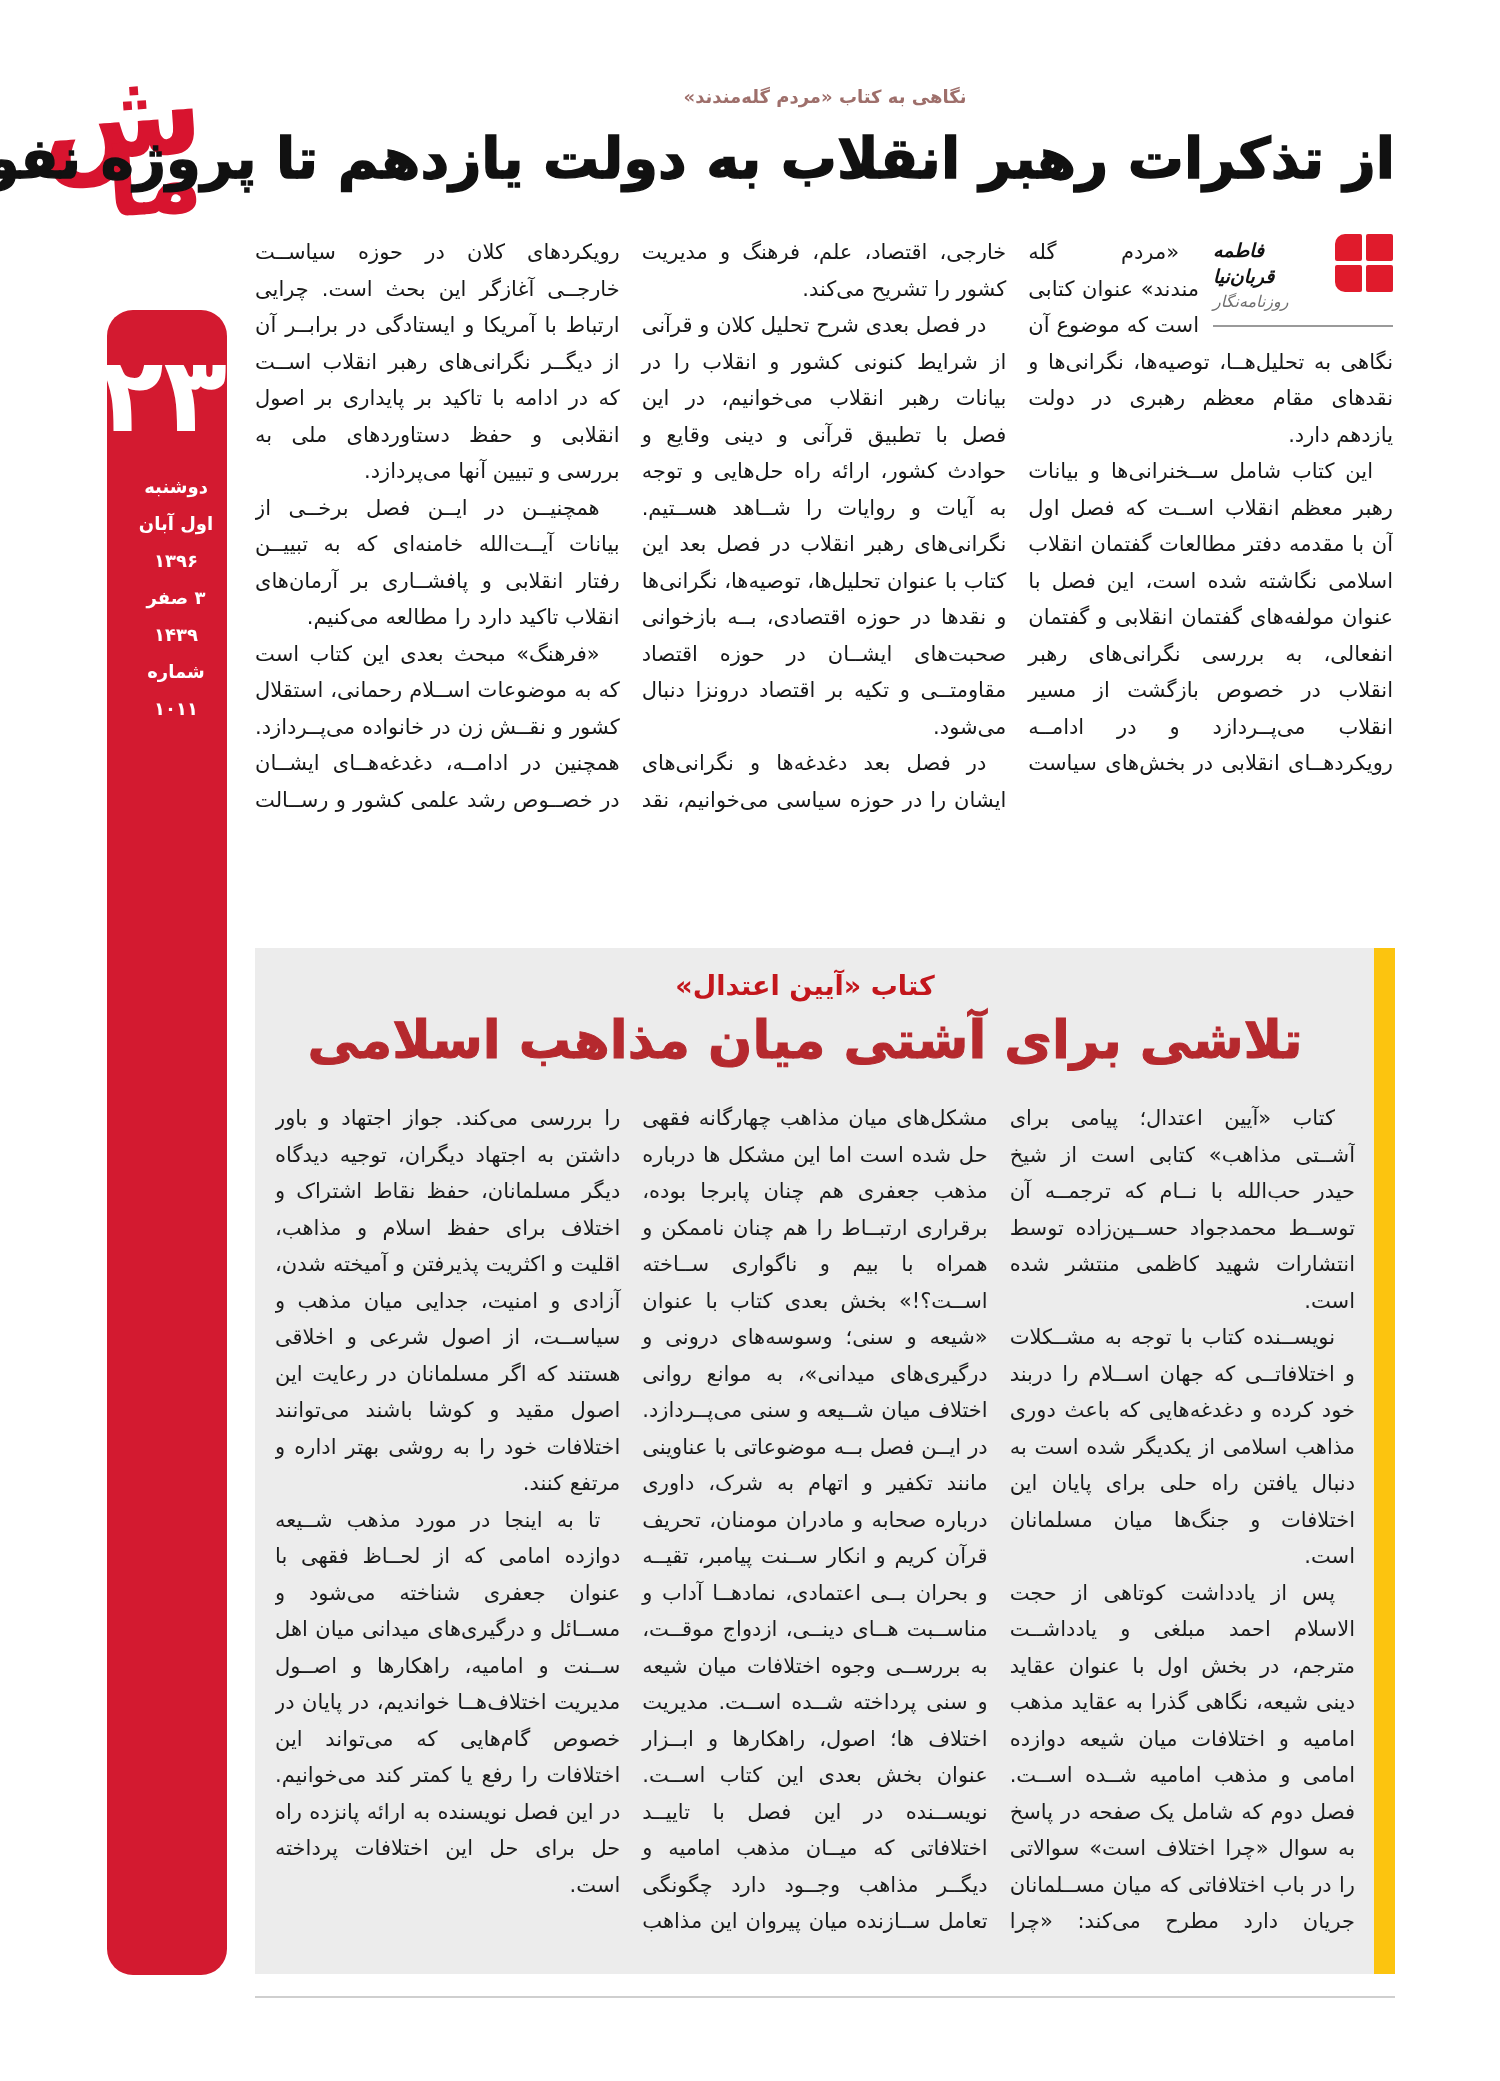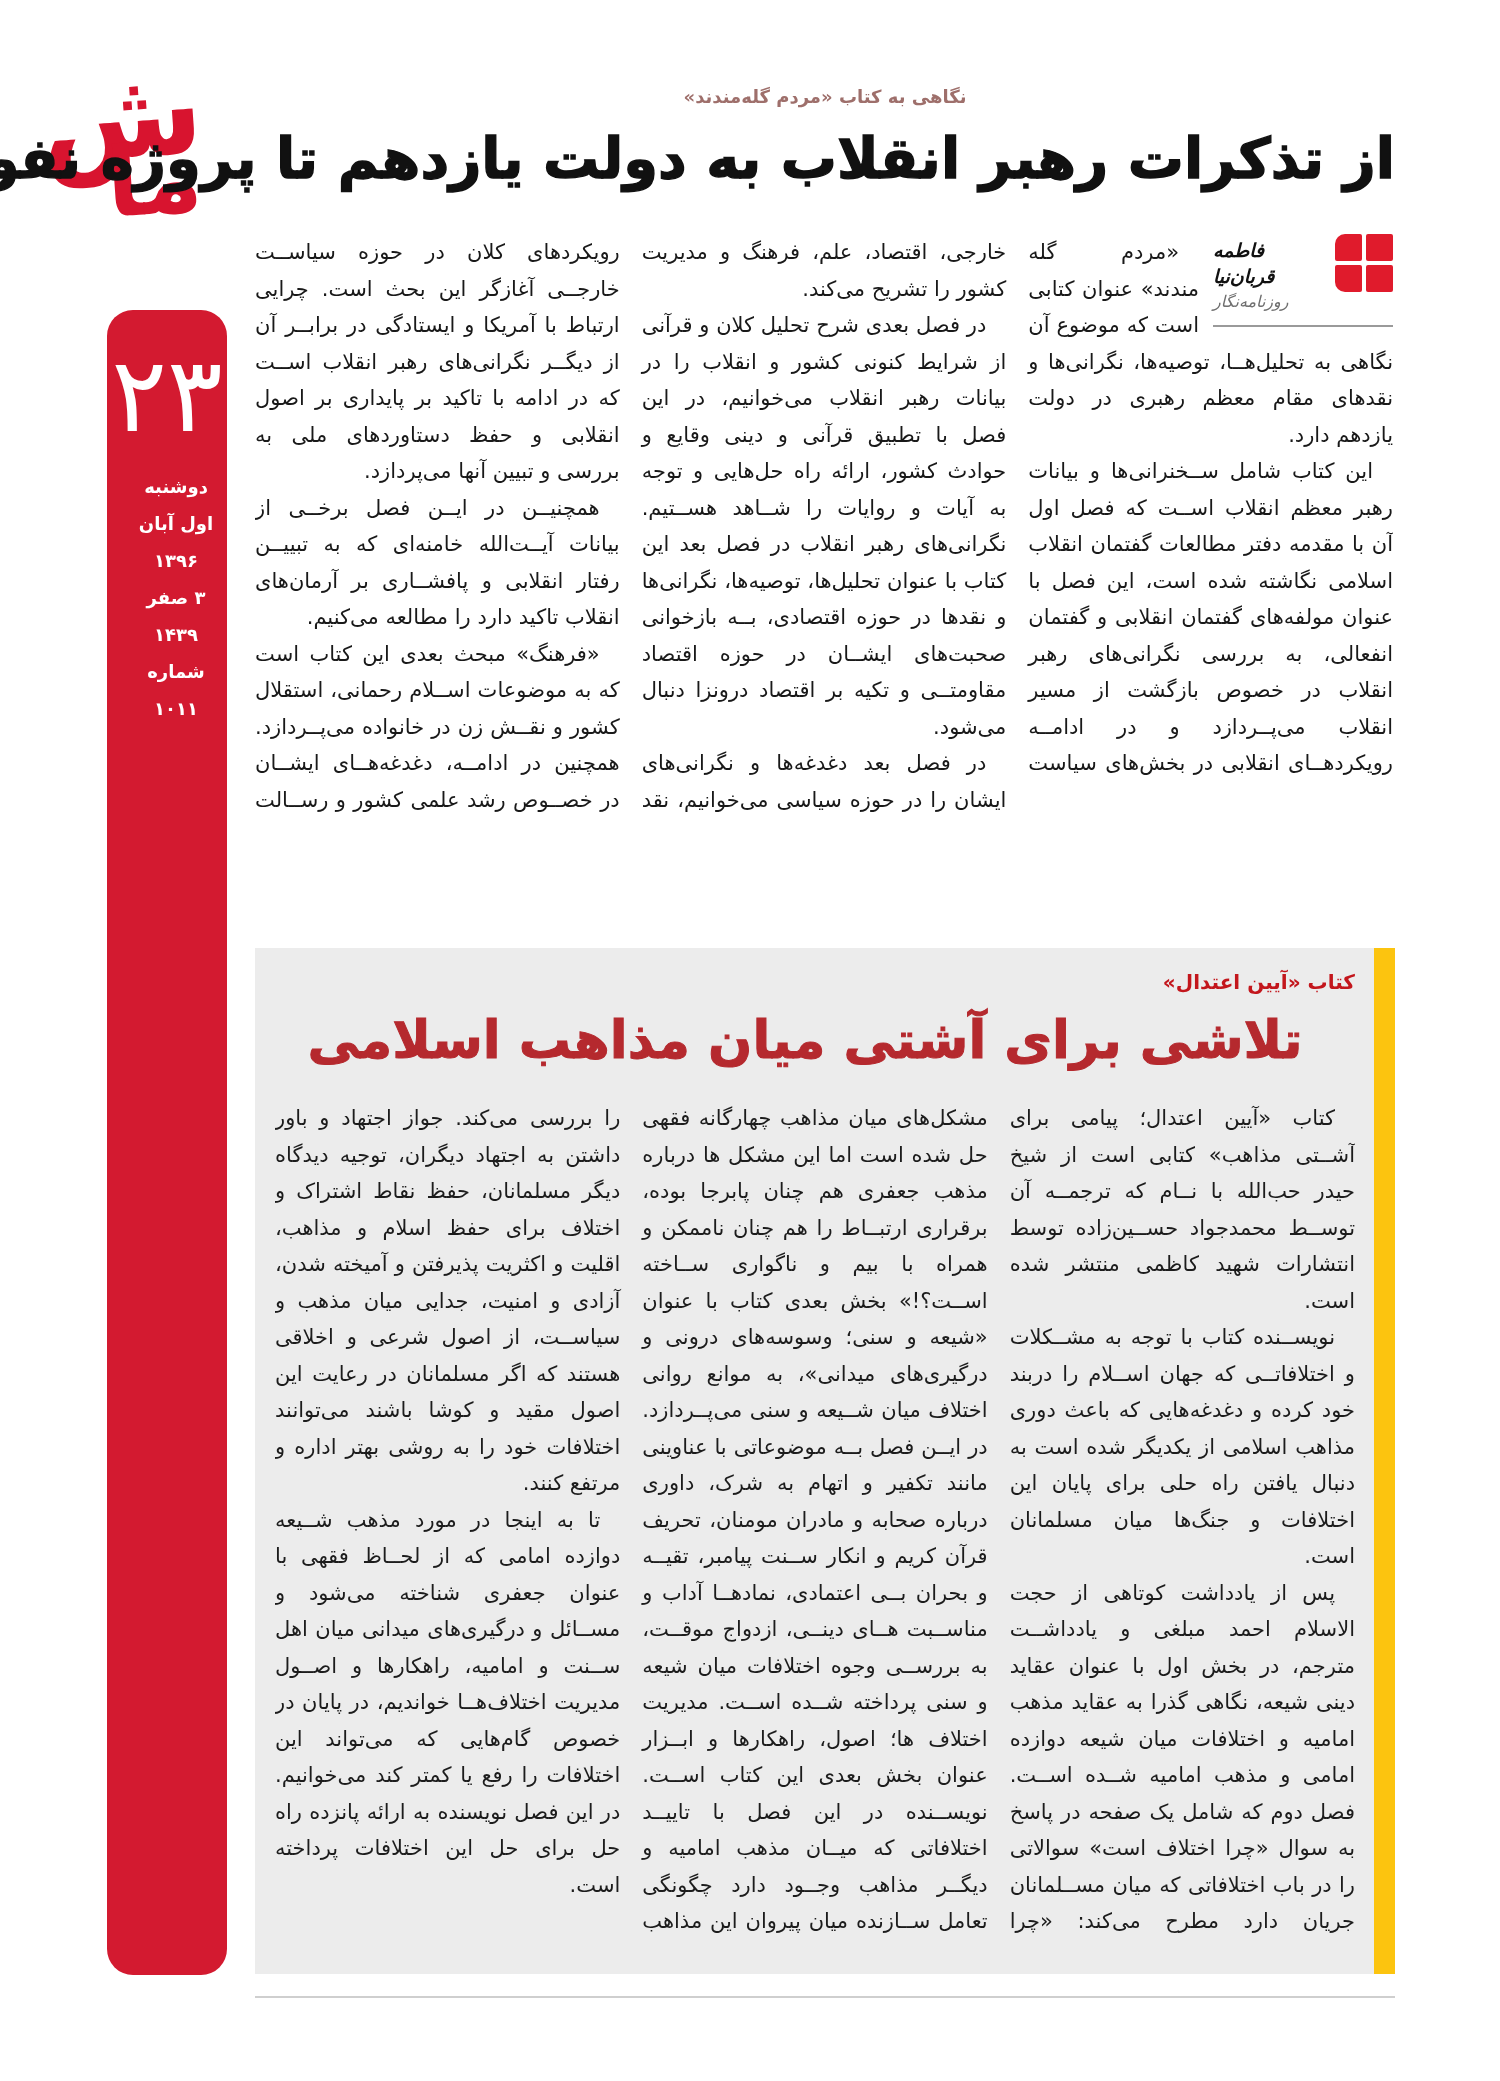--- a/index.html
+++ b/index.html
@@ -13,21 +13,21 @@
     color:#d8142f;transform:rotate(-4deg);line-height:.75;text-align:center;
     font-weight:bold;
   }
   .logo .l1{font-size:118px;display:block;}
   .logo .l2{font-size:96px;display:block;margin-top:-14px;margin-left:14px;}
   
   .sidebar{
     position:absolute;left:107px;top:310px;width:120px;height:1665px;
     background:#d31a30;border-radius:26px;color:#fff;text-align:center;
   }
-  .page-number{font-size:104px;font-weight:normal;margin-top:18px;line-height:1.3;text-align:center;}
+  .page-number{font-size:104px;font-weight:bold;margin-top:18px;line-height:1.3;text-align:center;}
   .date-block{font-size:18px;font-weight:bold;line-height:2.05;margin-top:6px;margin-left:18px;}
   
   .kicker1{
     position:absolute;left:255px;top:86px;width:1140px;text-align:center;
     font-size:18px;font-weight:bold;color:#9e6f6b;
   }
   .headline1{
     position:absolute;left:255px;top:126px;width:1140px;text-align:center;
     font-size:56px;font-weight:bold;color:#111;
     -webkit-text-stroke:1.4px #111;letter-spacing:-1px;white-space:nowrap;
@@ -55,22 +55,22 @@
   .byline-names{flex:1;text-align:left;padding-top:4px;font-style:italic;}
   .byline-name{font-size:19px;font-weight:bold;color:#111;display:block;line-height:1.35;}
   .byline-role{font-size:16px;color:#6f6f6f;display:block;line-height:1.6;}
   
   .panel{
     position:absolute;left:255px;top:948px;width:1140px;height:1026px;
     background:#ececec;
   }
   .yellow-bar{position:absolute;right:0;top:0;bottom:0;width:21px;background:#fcc40f;}
   .kicker2{
-    position:absolute;left:0;right:40px;top:22px;
-    font-size:20px;font-weight:bold;color:#c3161c;
+    position:absolute;left:0;right:40px;top:22px;text-align:center;
+    font-size:27px;font-weight:bold;color:#c3161c;
   }
   .headline2{
     position:absolute;left:0;right:40px;top:62px;text-align:center;
     font-size:52px;font-weight:bold;color:#b5292e;
     -webkit-text-stroke:1px #b5292e;
   }
   .article2-body{
     position:absolute;left:20px;top:152px;width:1080px;height:852px;
     column-count:3;column-gap:22px;column-fill:auto;overflow:hidden;
     font-size:21px;line-height:36.5px;text-align:justify;color:#1c1c1c;

